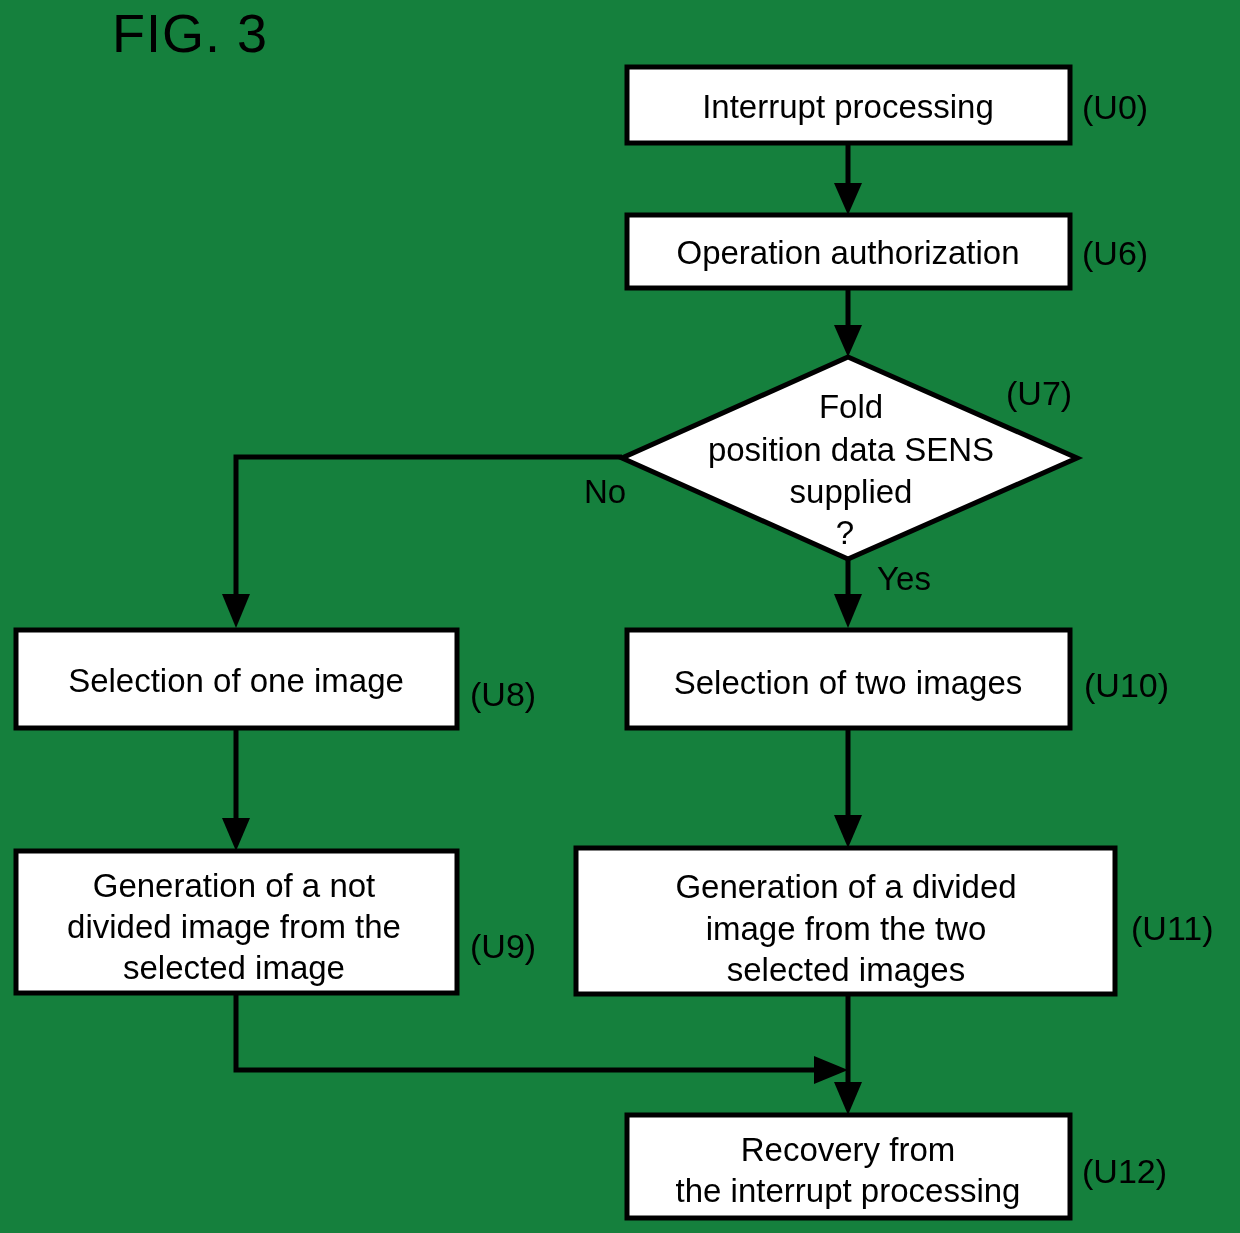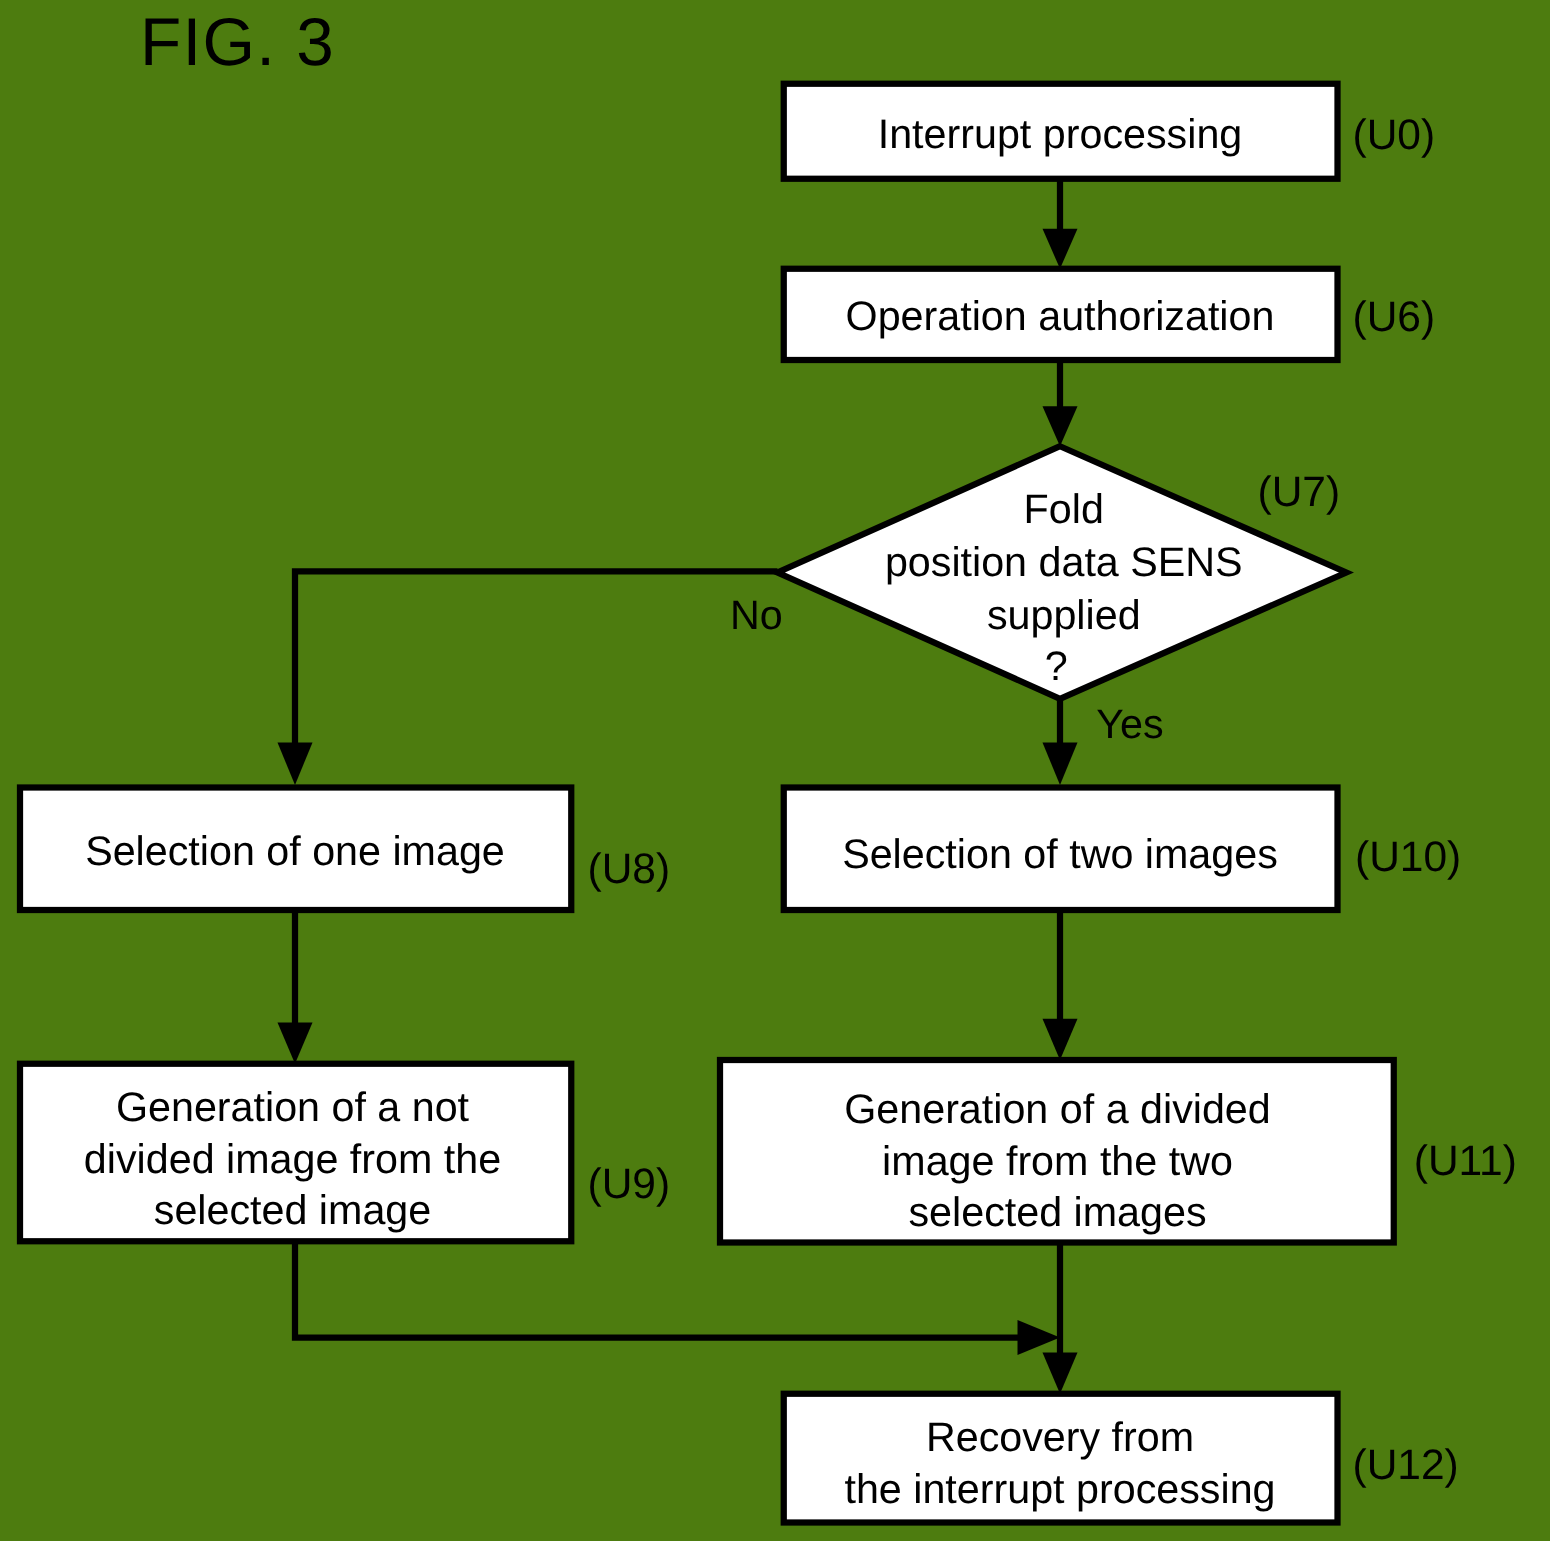--- a/index.html
+++ b/index.html
@@ -11,21 +11,21 @@
     width: 1240px;
     height: 1233px;
     font-family: "Liberation Sans", sans-serif;
     color: #000000;
     overflow: hidden;
   }
   #figure-root {
     position: relative;
     width: 1240px;
     height: 1233px;
-    background: #4d7c0f;
+    background: #15803d;
   }
   svg.diagram-canvas {
     position: absolute;
     left: 0;
     top: 0;
     width: 1240px;
     height: 1233px;
   }
   .node-box {
     fill: #ffffff;

